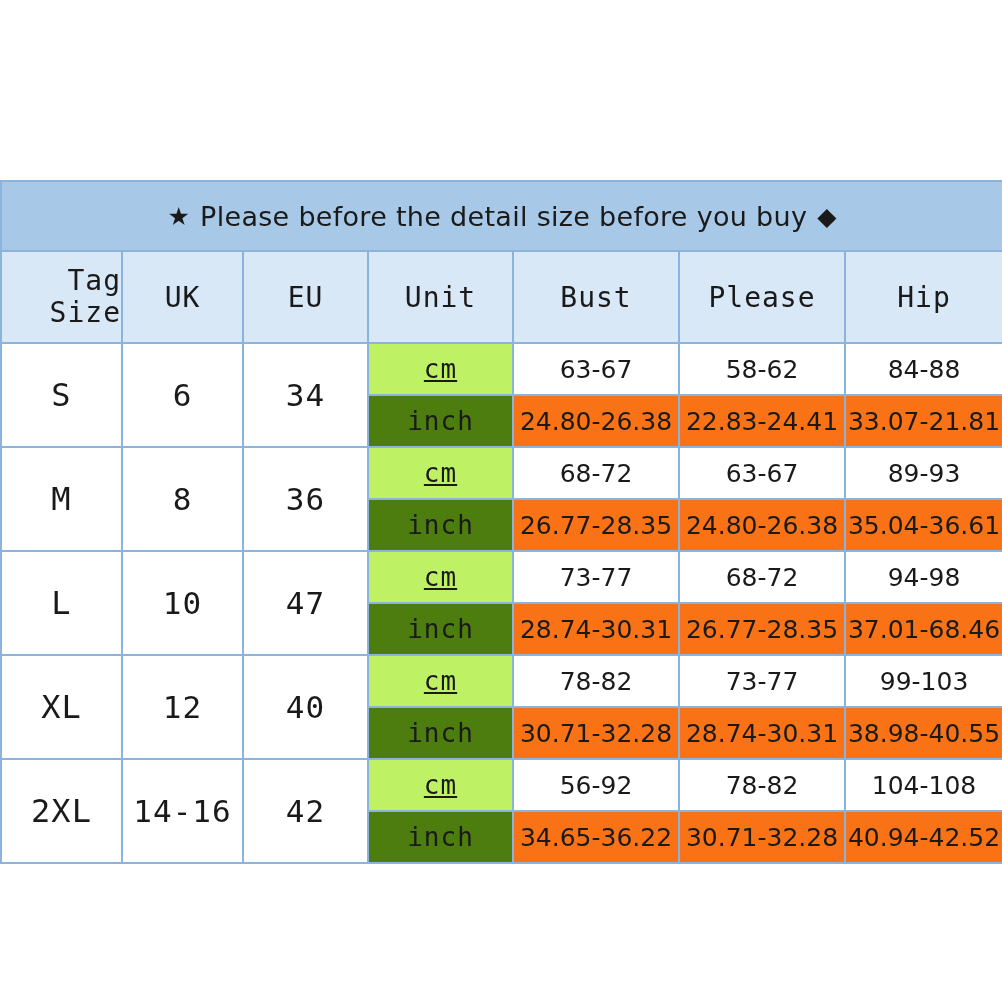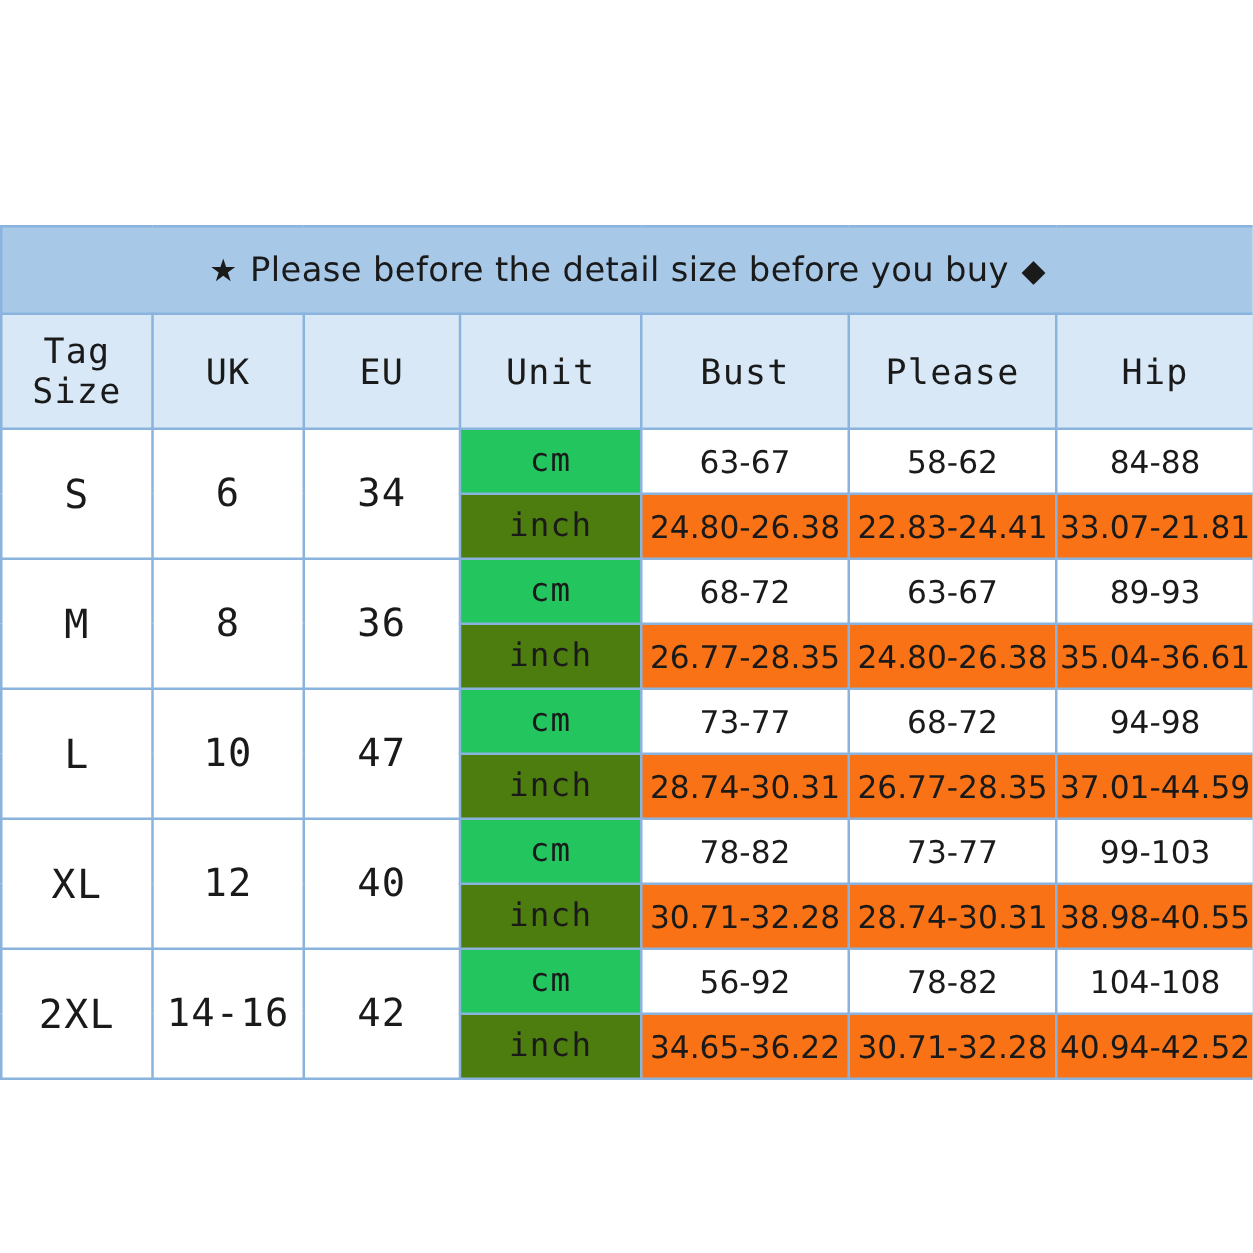--- a/index.html
+++ b/index.html
@@ -60,41 +60,43 @@
   }
   .head-cell {
     background: #d8e8f6;
     height: 90px;
     font-size: 28px;
     font-family: "DejaVu Sans Mono", monospace;
     letter-spacing: 1px;
   }
   .head-cell .two-line {
     line-height: 1.15;
+    text-align: right;
   }
   .tag-cell {
     background: #ffffff;
     font-size: 32px;
     font-family: "DejaVu Sans Mono", monospace;
     letter-spacing: 1px;
   }
   .uk-cell, .eu-cell {
     background: #ffffff;
     font-size: 31px;
     font-family: "DejaVu Sans Mono", monospace;
     letter-spacing: 1px;
   }
   .unit-cell {
     height: 50px;
     font-size: 26px;
     font-family: "DejaVu Sans Mono", monospace;
     letter-spacing: 1px;
   }
   .unit-cm {
-    background: #22c55e;
+    background: #bef264;
+    text-decoration: underline;
   }
   .unit-inch {
     background: #4d7c0f;
   }
   .val-cell {
     height: 50px;
     font-size: 25px;
     font-family: "DejaVu Sans", sans-serif;
   }
   .val-cm {
@@ -190,21 +192,21 @@
           <td class="eu-cell" rowspan="2">47</td>
           <td class="unit-cell unit-cm">cm</td>
           <td class="val-cell val-cm">73-77</td>
           <td class="val-cell val-cm">68-72</td>
           <td class="val-cell val-cm">94-98</td>
         </tr>
         <tr>
           <td class="unit-cell unit-inch">inch</td>
           <td class="val-cell val-inch">28.74-30.31</td>
           <td class="val-cell val-inch">26.77-28.35</td>
-          <td class="val-cell val-inch">37.01-44.59</td>
+          <td class="val-cell val-inch">37.01-68.46</td>
         </tr>
 
         <tr>
           <td class="tag-cell" rowspan="2">XL</td>
           <td class="uk-cell" rowspan="2">12</td>
           <td class="eu-cell" rowspan="2">40</td>
           <td class="unit-cell unit-cm">cm</td>
           <td class="val-cell val-cm">78-82</td>
           <td class="val-cell val-cm">73-77</td>
           <td class="val-cell val-cm">99-103</td>

